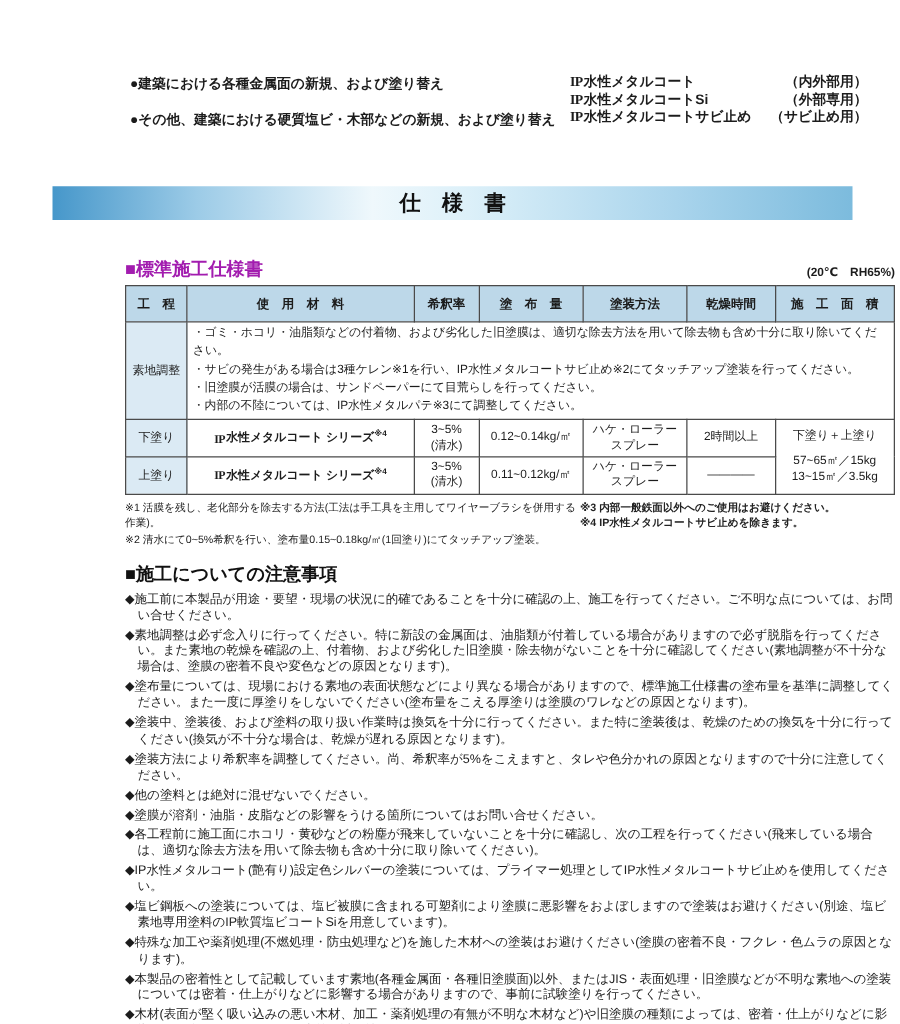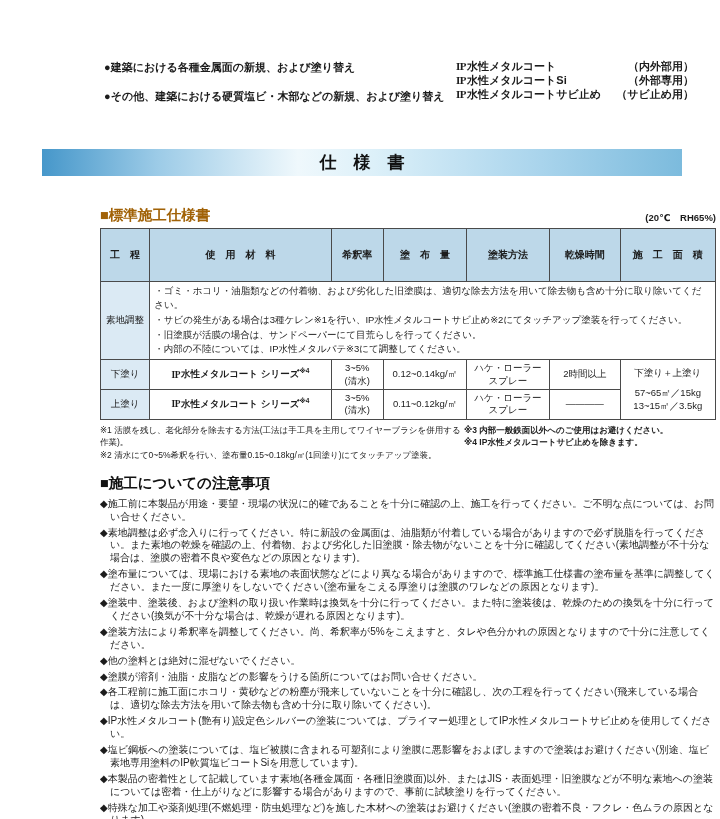--- a/index.html
+++ b/index.html
@@ -19,25 +19,25 @@
   
   .usage-row{display:flex;align-items:flex-start;margin:40px 0 0 104px;}
   .usage-bullets{width:352px;font-size:11px;font-weight:bold;line-height:1.3;}
   .usage-bullets .ub{margin-bottom:15px;}
   .products{width:238px;font-size:11px;font-weight:bold;line-height:1.27;}
   .product{display:flex;justify-content:space-between;}
   .brand{font-family:"Liberation Serif","DejaVu Serif",serif;font-weight:bold;letter-spacing:-0.5px;margin-right:1px;}
   
   .spec-block{margin:30px 0 0 100px;width:616px;}
   .spec-head-row{display:flex;justify-content:space-between;align-items:flex-end;margin-top:5px;}
-  .sec-heading{font-size:14.5px;font-weight:bold;color:#a16207;}
+  .sec-heading{font-size:14.5px;font-weight:bold;color:#a21caf;}
   .condition{font-size:9.5px;font-weight:bold;}
   table.spec{width:100%;border-collapse:collapse;margin-top:3px;table-layout:fixed;}
   table.spec th,table.spec td{border:1px solid #4a4a4a;}
-  table.spec th{background:#bdd8e9;font-size:10px;font-weight:bold;padding:19px 1px;}
+  table.spec th{background:#bdd8e9;font-size:10px;font-weight:bold;padding:7px 1px;}
   table.spec td{font-size:9.5px;padding:2px 4px;vertical-align:middle;}
   td.label-cell{background:#dbeaf4;text-align:center;font-size:10px;padding:2px 1px;}
   td.prep-cell{line-height:1.55;padding:3px 6px;margin-left:36px;}
   td.mat-cell{text-align:center;font-weight:bold;font-size:10px;}
   td.center{text-align:center;line-height:1.3;}
   td.area-cell{text-align:center;line-height:1.3;font-size:9.5px;}
   td.area-cell .a1{margin-bottom:8px;}
   sup.fn{font-size:6.5px;vertical-align:super;}
   
   .footnotes{display:flex;margin-top:4px;font-size:8.5px;line-height:1.5;color:#222;}
@@ -166,21 +166,21 @@
       <div class="pi">◆施工前に本製品が用途・要望・現場の状況に的確であることを十分に確認の上、施工を行ってください。ご不明な点については、お問い合せください。</div>
       <div class="pi">◆素地調整は必ず念入りに行ってください。特に新設の金属面は、油脂類が付着している場合がありますので必ず脱脂を行ってください。また素地の乾燥を確認の上、付着物、および劣化した旧塗膜・除去物がないことを十分に確認してください(素地調整が不十分な場合は、塗膜の密着不良や変色などの原因となります)。</div>
       <div class="pi">◆塗布量については、現場における素地の表面状態などにより異なる場合がありますので、標準施工仕様書の塗布量を基準に調整してください。また一度に厚塗りをしないでください(塗布量をこえる厚塗りは塗膜のワレなどの原因となります)。</div>
       <div class="pi">◆塗装中、塗装後、および塗料の取り扱い作業時は換気を十分に行ってください。また特に塗装後は、乾燥のための換気を十分に行ってください(換気が不十分な場合は、乾燥が遅れる原因となります)。</div>
       <div class="pi">◆塗装方法により希釈率を調整してください。尚、希釈率が5%をこえますと、タレや色分かれの原因となりますので十分に注意してください。</div>
       <div class="pi">◆他の塗料とは絶対に混ぜないでください。</div>
       <div class="pi">◆塗膜が溶剤・油脂・皮脂などの影響をうける箇所についてはお問い合せください。</div>
       <div class="pi">◆各工程前に施工面にホコリ・黄砂などの粉塵が飛来していないことを十分に確認し、次の工程を行ってください(飛来している場合は、適切な除去方法を用いて除去物も含め十分に取り除いてください)。</div>
       <div class="pi">◆IP水性メタルコート(艶有り)設定色シルバーの塗装については、プライマー処理としてIP水性メタルコートサビ止めを使用してください。</div>
       <div class="pi">◆塩ビ鋼板への塗装については、塩ビ被膜に含まれる可塑剤により塗膜に悪影響をおよぼしますので塗装はお避けください(別途、塩ビ素地専用塗料のIP軟質塩ビコートSiを用意しています)。</div>
+      <div class="pi">◆特殊な加工や薬剤処理(不燃処理・防虫処理など)を施した木材への塗装はお避けください(塗膜の密着不良・フクレ・色ムラの原因となります)。</div>
       <div class="pi">◆本製品の密着性として記載しています素地(各種金属面・各種旧塗膜面)以外、またはJIS・表面処理・旧塗膜などが不明な素地への塗装については密着・仕上がりなどに影響する場合がありますので、事前に試験塗りを行ってください。</div>
-      <div class="pi">◆特殊な加工や薬剤処理(不燃処理・防虫処理など)を施した木材への塗装はお避けください(塗膜の密着不良・フクレ・色ムラの原因となります)。</div>
       <div class="pi">◆木材(表面が堅く吸い込みの悪い木材、加工・薬剤処理の有無が不明な木材など)や旧塗膜の種類によっては、密着・仕上がりなどに影響する場合がありますので、事前に試験塗りを行ってください。</div>
 
     </div>
 
   </div>
 
 </div>
 
 </body></html>

